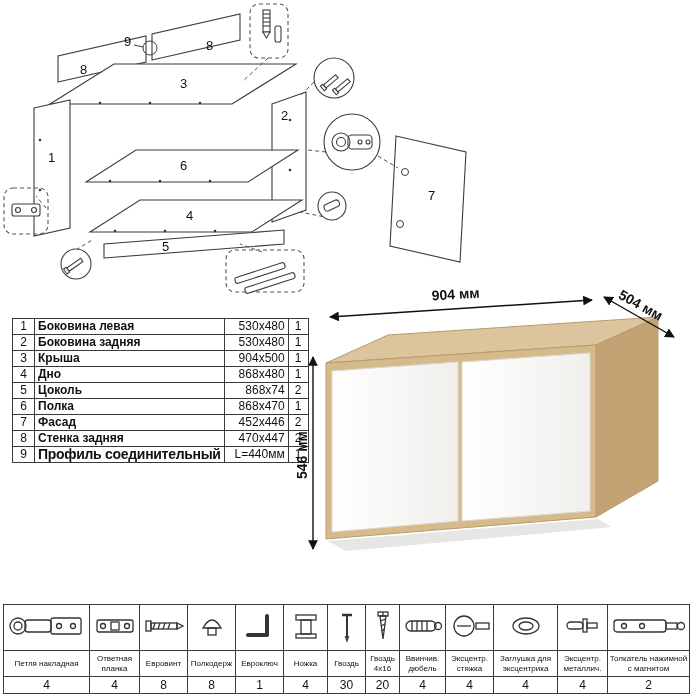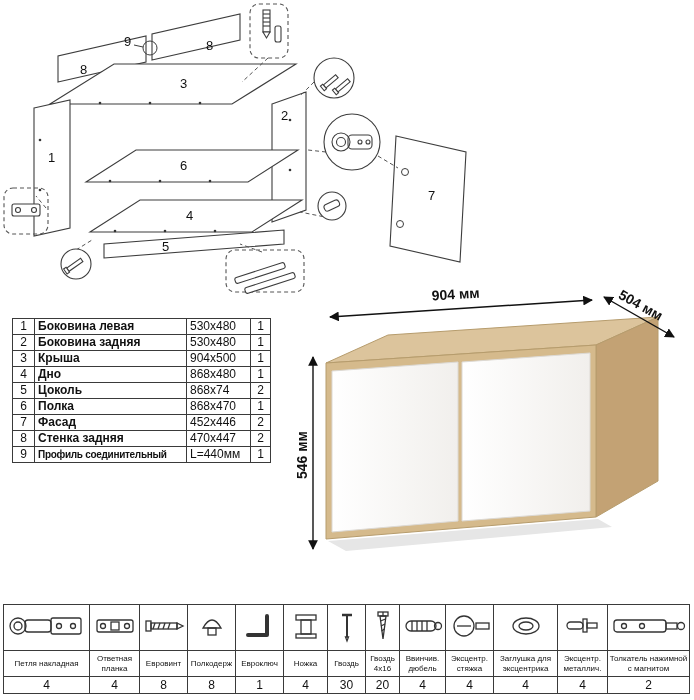--- a/index.html
+++ b/index.html
@@ -8,23 +8,23 @@
   #page { position:relative; width:694px; height:700px; background:#fff; overflow:hidden; }
   .abs { position:absolute; }
 
   svg text { font-family:"Liberation Sans", sans-serif; }
 
   
   #parts-table { border-collapse:collapse; }
   #parts-table td { border:1px solid #3a3a3a; font-size:12px; height:16px; padding:0 3px; white-space:nowrap; line-height:1.1; }
   #parts-table .c-num  { width:22px;  text-align:center; }
   #parts-table .c-name { width:152px; text-align:left;font-weight:bold; }
-  #parts-table .c-size { width:64px;  text-align:left; }
+  #parts-table .c-size { width:64px;  text-align:right; }
   #parts-table .c-qty  { width:20px;  text-align:center; }
-  #parts-table .small-name { font-size:10px; letter-spacing:-0.3px; }
+  #parts-table .small-name { font-size:14px; letter-spacing:-0.3px; }
 
   
   #hw-title { width:694px; text-align:center; font-size:15px; color:#111; }
   #hw-table { border-collapse:collapse; table-layout:fixed; width:600px; }
   #hw-table td { border:1px solid #3a3a3a; text-align:center; vertical-align:middle; overflow:hidden; }
   #hw-table .hw-icon-cell { height:46px; }
   #hw-table .hw-name-cell { height:26px; font-size:8px; line-height:1.15; padding:1px; }
   #hw-table .hw-qty-cell  { height:17px; font-size:12px; }
   .hw-ic { stroke:#333; fill:none; stroke-width:1.3; }
 </style>

